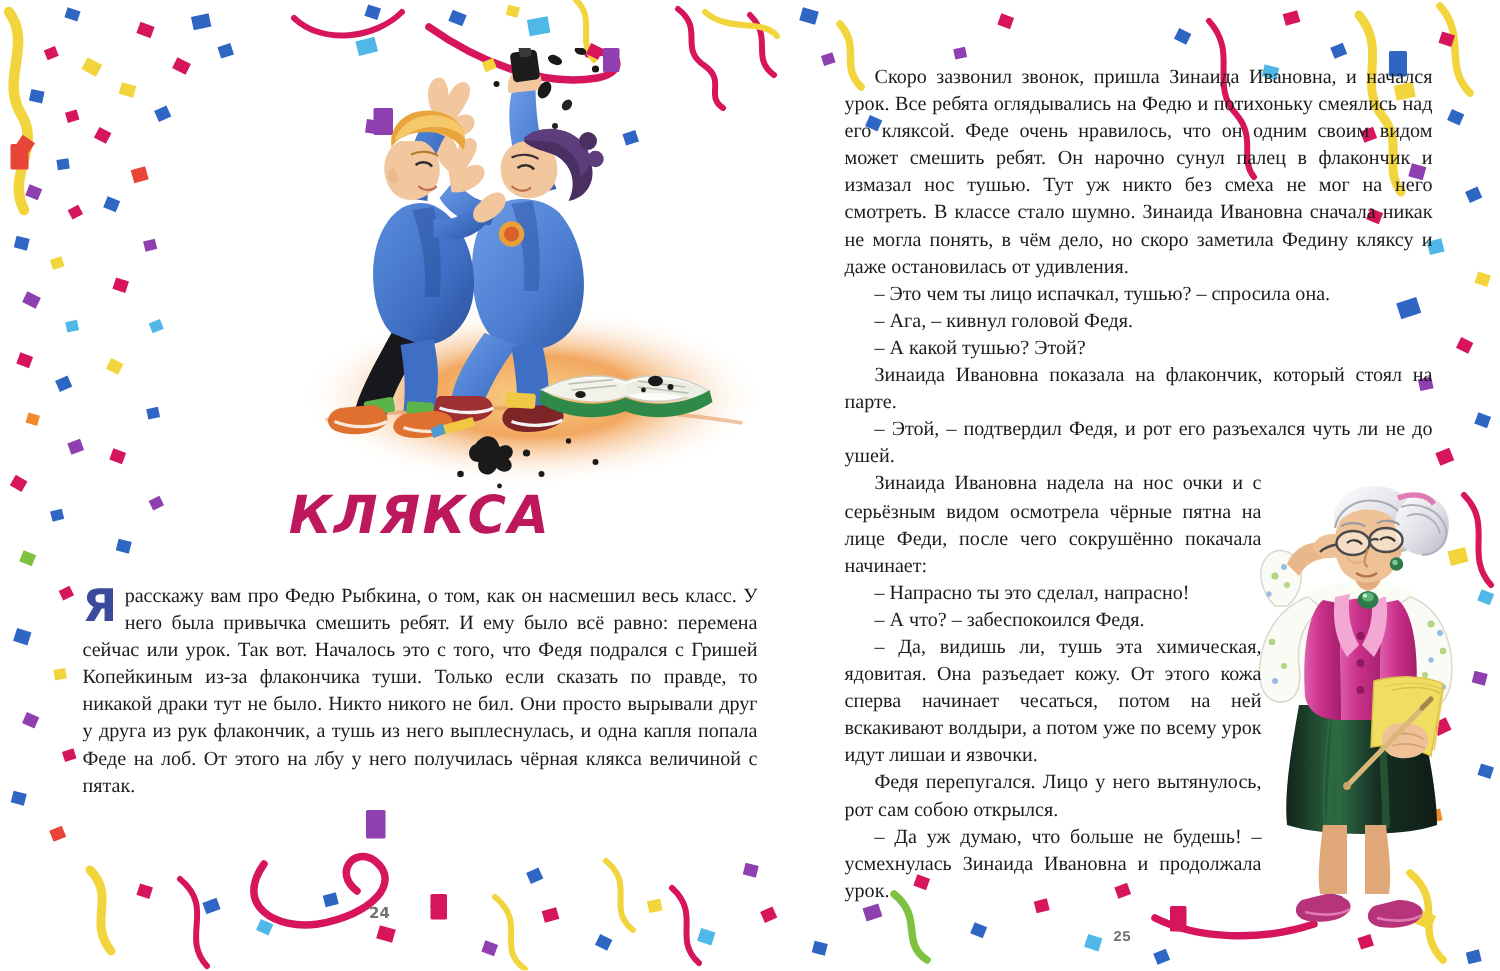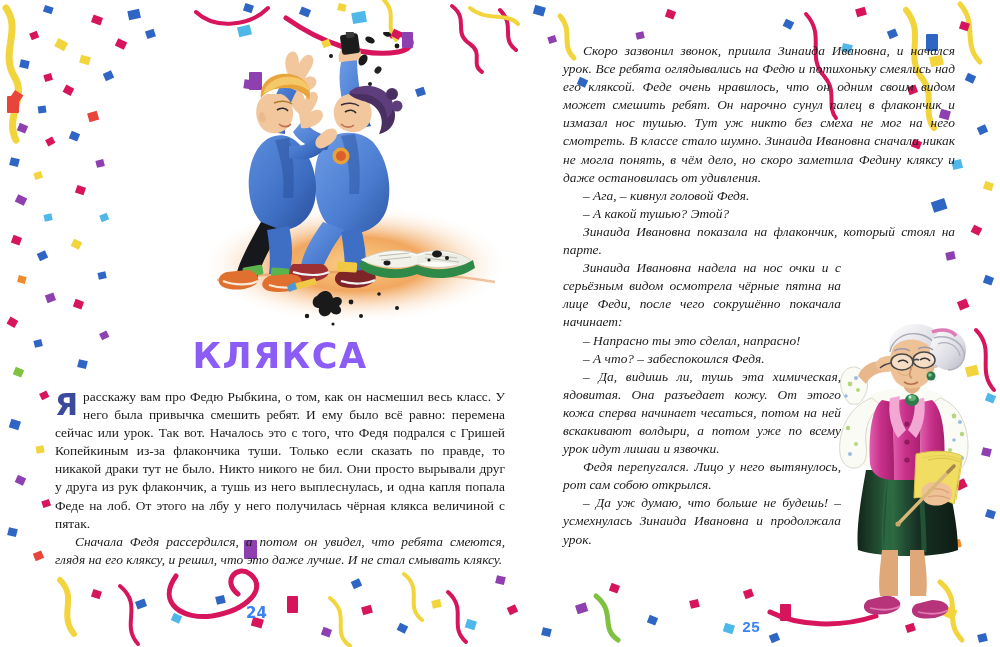--- a/index.html
+++ b/index.html
@@ -41,46 +41,46 @@
     top: 42px;
     width: 392px;
   }
 
   
   #story-title {
     font-family: "DejaVu Sans", sans-serif;
     font-weight: bold;
     font-size: 35px;
     letter-spacing: 1.5px;
-    color: #8b5cf6;
+    color: #be185d;
     text-align: center;
     margin: 0;
     padding: 0;
     position: absolute;
     left: 0;
-    top: 318px;
+    top: 306px;
     width: 450px;
+    font-style: italic;
   }
 
   
   .body-text {
     font-family: "Liberation Serif", serif;
     font-size: 13.4px;
     line-height: 18.1px;
     color: #1b1b1b;
     text-align: justify;
     text-justify: inter-word;
     margin: 0;
   }
   .body-text + .body-text {
     margin-top: 0;
   }
   .indent {
     text-indent: 20px;
-    font-style: italic;
   }
 
   #left-body {
     position: absolute;
     left: 0;
     top: 370px;
     width: 450px;
   }
   #dropcap-para {
     position: relative;
@@ -111,22 +111,22 @@
     top: 318px;
     width: 172px;
     height: 312px;
   }
 
   
   .page-number {
     position: absolute;
     font-family: "DejaVu Sans", sans-serif;
     font-weight: bold;
-    font-size: 15px;
-    color: #3b82f6;
+    font-size: 10px;
+    color: #737373;
     z-index: 4;
   }
   #page-number-left  { left: 246px; top: 604px; }
   #page-number-right { left: 742px; top: 620px; font-family: Liberation Mono, monospace; }
 </style>
 </head>
 <body>
 
 <div id="page">
 
@@ -421,32 +421,33 @@
         <circle cx="214" cy="262" r="1.8" fill="#1a1a1a"></circle>
         <circle cx="232" cy="276" r="2" fill="#1a1a1a"></circle>
         <circle cx="168" cy="292" r="1.6" fill="#1a1a1a"></circle>
       </svg>
     </div>
 
     <h1 id="story-title">КЛЯКСА</h1>
 
     <div id="left-body">
       <p id="dropcap-para" class="body-text"><span id="dropcap">Я</span><span>расскажу вам про Федю Рыбкина, о том, как он насмешил весь класс. У него была привычка смешить ребят. И ему было всё равно: перемена сейчас или урок. Так вот. Началось это с того, что Федя подрался с Гришей Копейкиным из-за флакончика туши. Только если сказать по правде, то никакой драки тут не было. Никто никого не бил. Они просто вырывали друг у друга из рук флакончик, а тушь из него выплеснулась, и одна капля попала Феде на лоб. От этого на лбу у него получилась чёрная клякса величиной с пятак.</span></p>
-      <p class="body-text indent">Сначала Федя рассердился, а потом он увидел, что ребята смеются, глядя на его кляксу, и решил, что это даже лучше. И не стал смывать кляксу.</p>
     </div>
 
   </div>
 
   <span id="page-number-left" class="page-number">24</span>
 
   <div id="right-column" class="column">
     <p class="body-text indent">Скоро зазвонил звонок, пришла Зинаида Ивановна, и начался урок. Все ребята оглядывались на Федю и потихоньку смеялись над его кляксой. Феде очень нравилось, что он одним своим видом может смешить ребят. Он нарочно сунул палец в флакончик и измазал нос тушью. Тут уж никто без смеха не мог на него смотреть. В классе стало шумно. Зинаида Ивановна сначала никак не могла понять, в чём дело, но скоро заметила Федину кляксу и даже остановилась от удивления.</p>
+    <p class="body-text indent">– Это чем ты лицо испачкал, тушью? – спросила она.</p>
     <p class="body-text indent">– Ага, – кивнул головой Федя.</p>
     <p class="body-text indent">– А какой тушью? Этой?</p>
     <p class="body-text indent">Зинаида Ивановна показала на флакончик, который стоял на парте.</p>
+    <p class="body-text indent">– Этой, – подтвердил Федя, и рот его разъехался чуть ли не до ушей.</p>
     <div style="width:278px;">
       <p class="body-text indent">Зинаида Ивановна надела на нос очки и с серьёзным видом осмотрела чёрные пятна на лице Феди, после чего сокрушённо покачала начинает:</p>
       <p class="body-text indent">– Напрасно ты это сделал, напрасно!</p>
       <p class="body-text indent">– А что? – забеспокоился Федя.</p>
       <p class="body-text indent">– Да, видишь ли, тушь эта химическая, ядовитая. Она разъедает кожу. От этого кожа сперва начинает чесаться, потом на ней вскакивают волдыри, а потом уже по всему урок идут лишаи и язвочки.</p>
       <p class="body-text indent">Федя перепугался. Лицо у него вытянулось, рот сам собою открылся.</p>
       <p class="body-text indent">– Да уж думаю, что больше не будешь! – усмехнулась Зинаида Ивановна и продолжала урок.</p>
     </div>
   </div>
 

